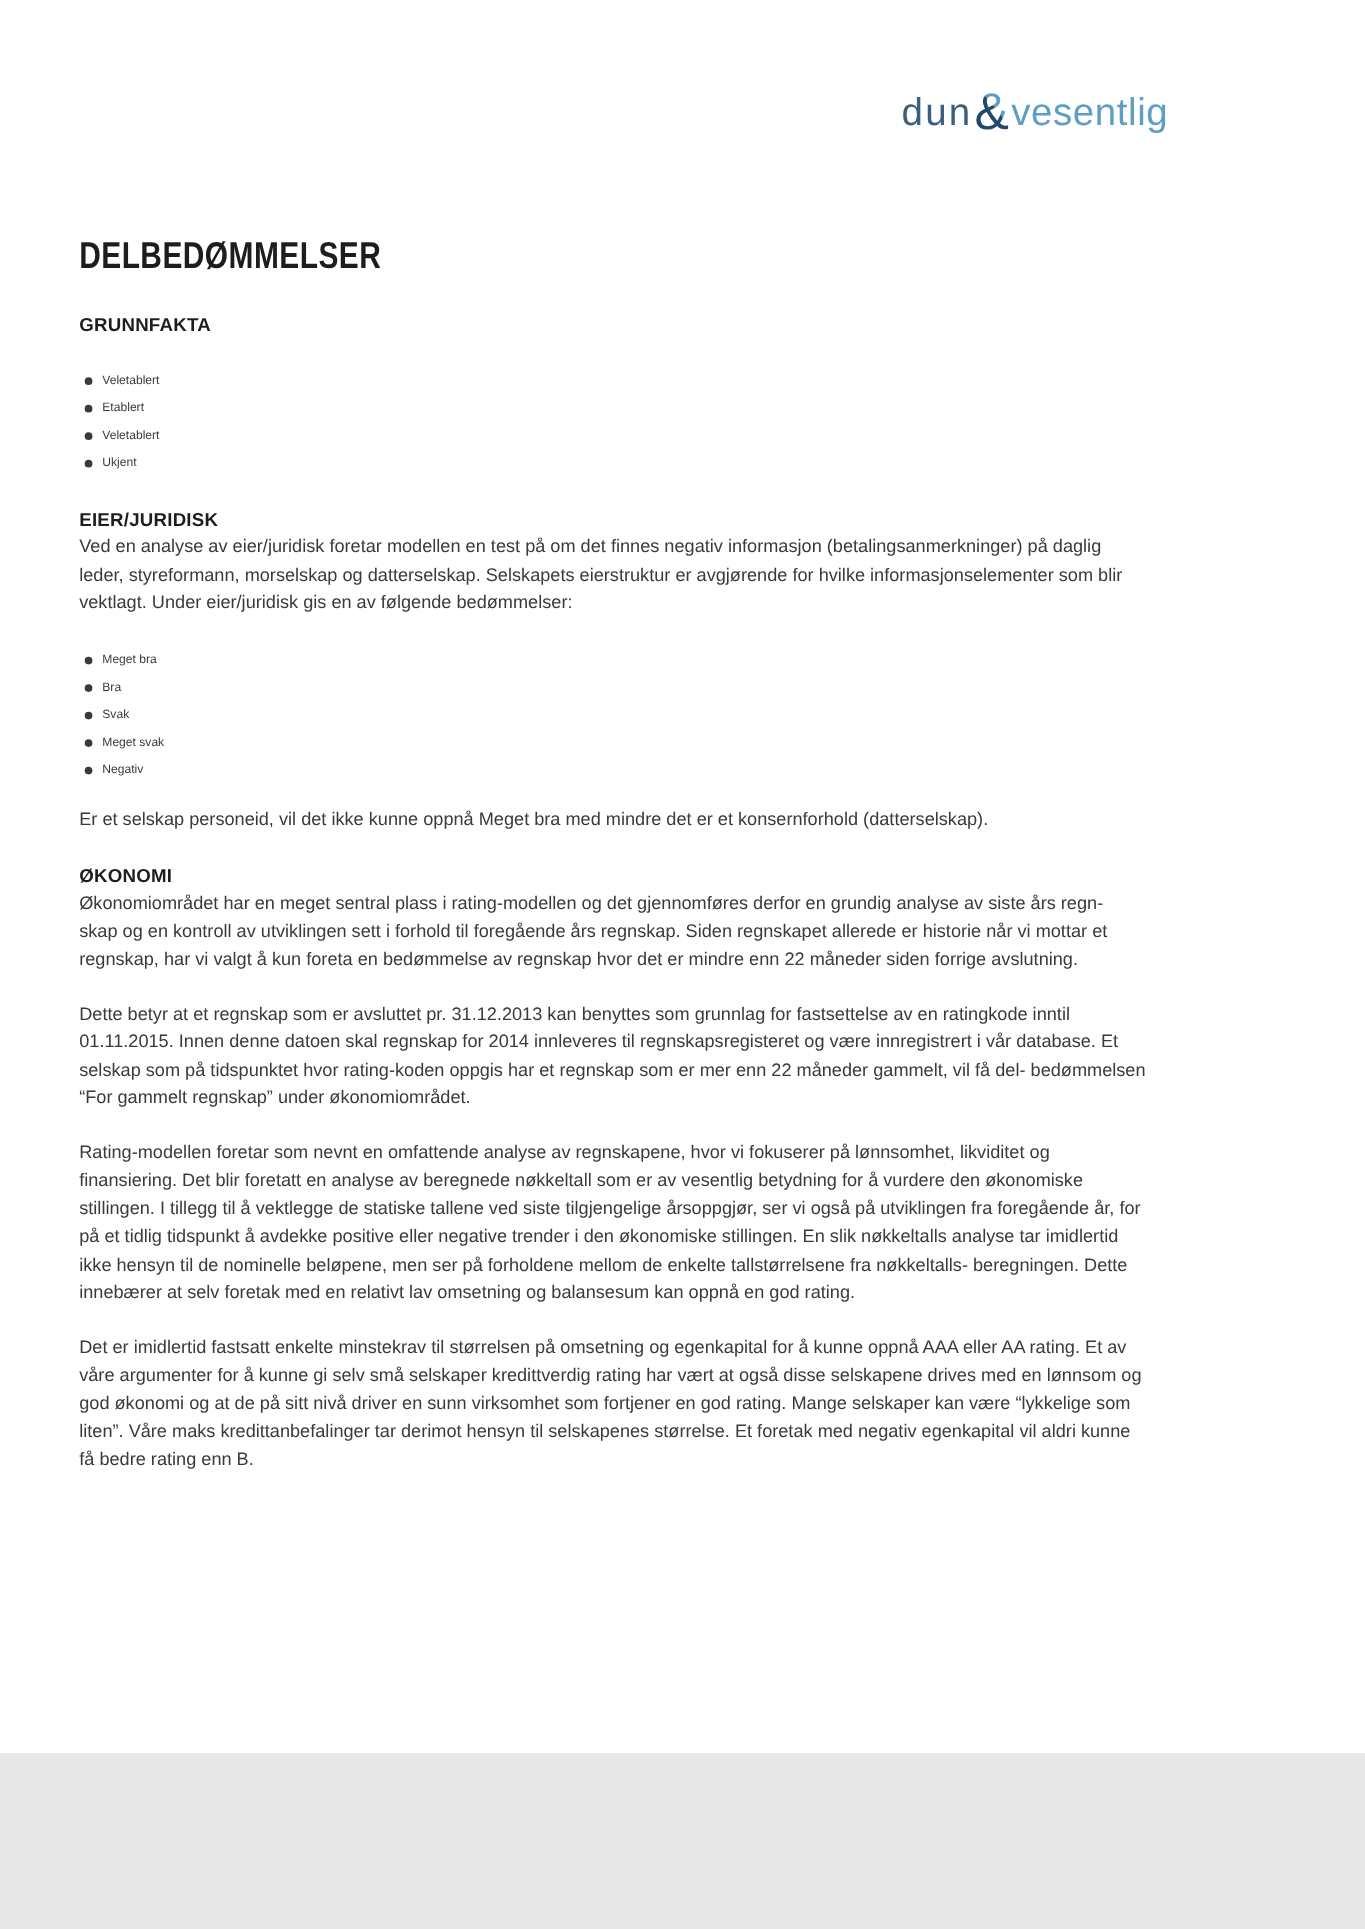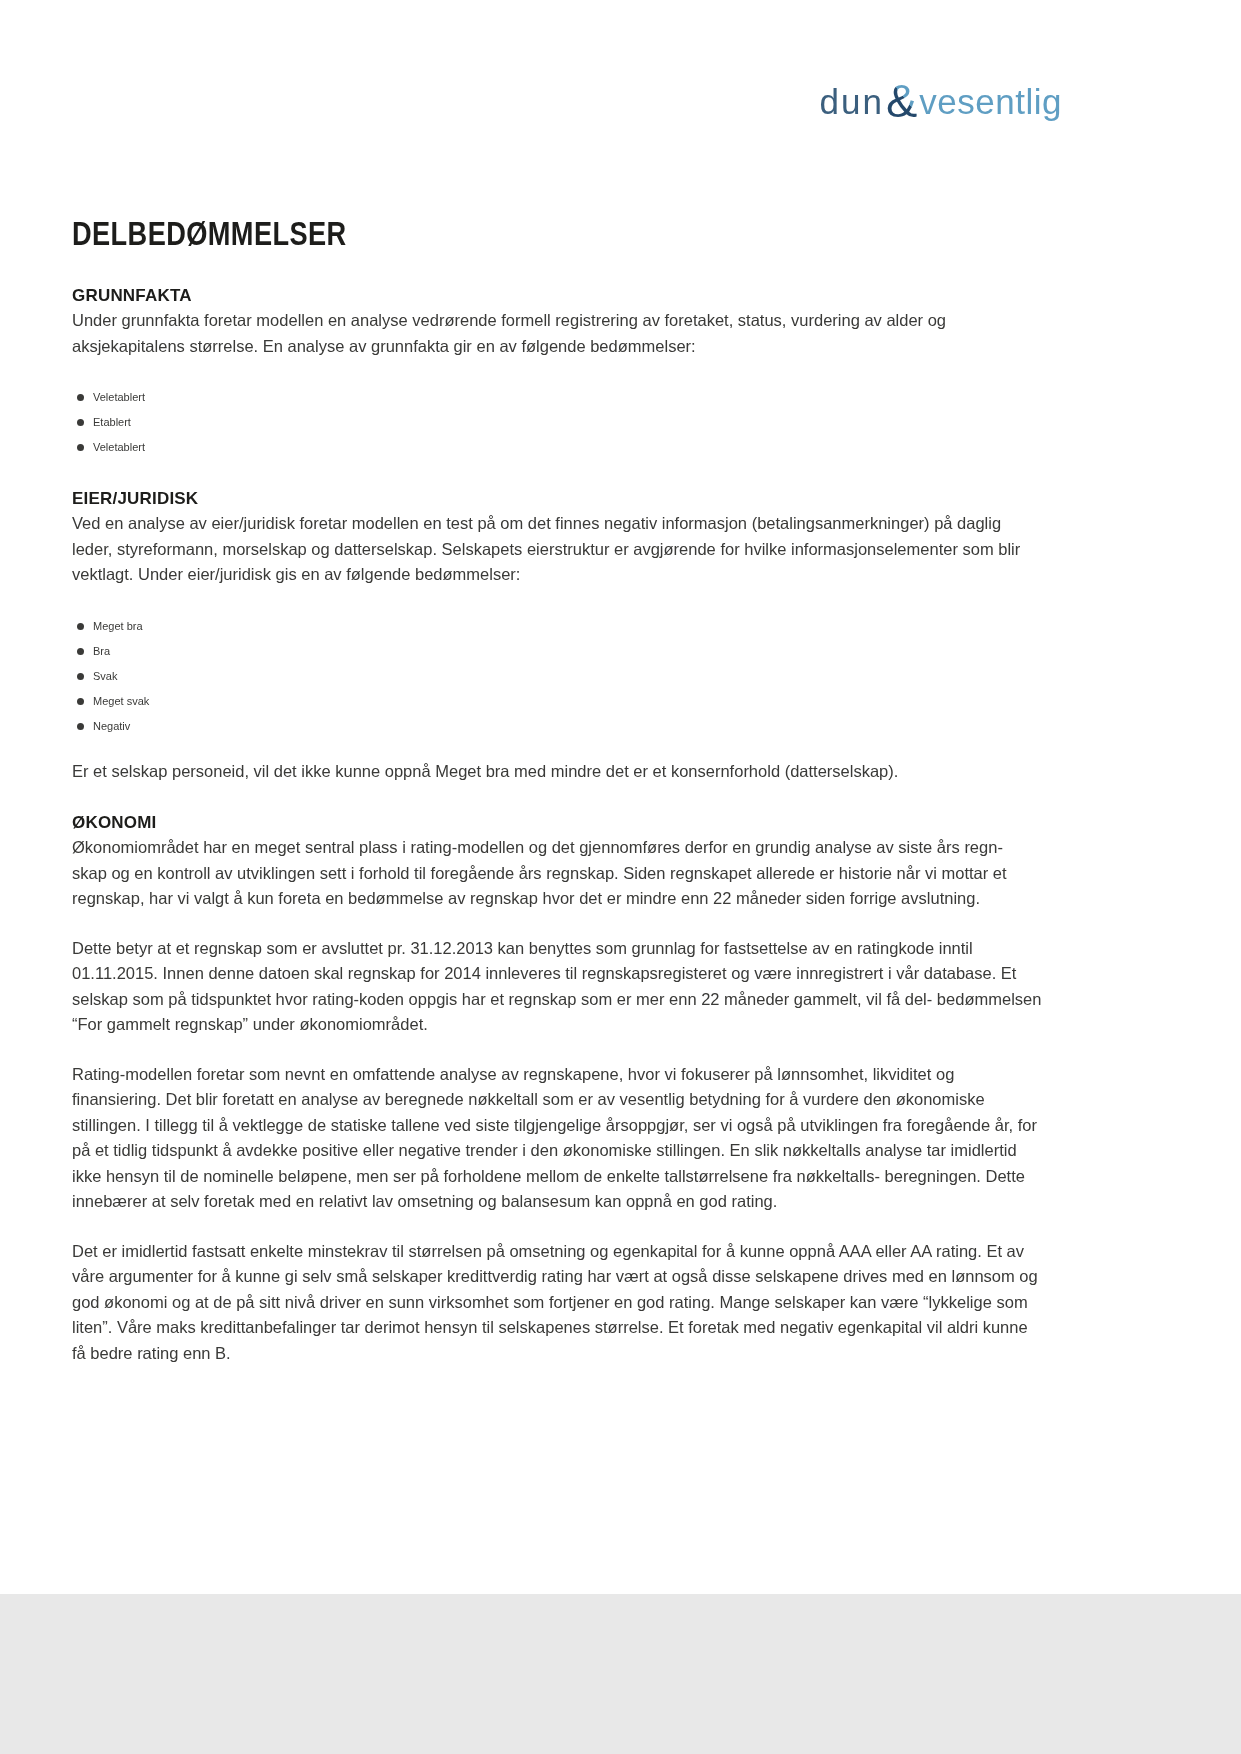--- a/index.html
+++ b/index.html
@@ -137,25 +137,25 @@
     <span class="logo-amp">&amp;</span>
     <span class="logo-bradstreet">vesentlig</span>
   </div>
 
   <main class="content">
 
     <h1 class="doc-title">DELBEDØMMELSER</h1>
 
     <section>
       <h2 class="section-heading first">GRUNNFAKTA</h2>
-      <p class="para">Under grunnfakta foretar modellen en analyse vedrørende formell registrering av foretaket, status, vurdering av alder og aksjekapitalens størrelse. En analyse av grunnfakta gir en av følgende bedømmelser:</p>
       <ul class="bullets">
         <li><span class="dot"></span><span>Veletablert</span></li>
         <li><span class="dot"></span><span>Etablert</span></li>
         <li><span class="dot"></span><span>Veletablert</span></li>
+        <li><span class="dot"></span><span>Ukjent</span></li>
       </ul>
     </section>
 
     <section>
       <h2 class="section-heading">EIER/JURIDISK</h2>
       <p class="para">Ved en analyse av eier/juridisk foretar modellen en test på om det finnes negativ informasjon (betalingsanmerkninger) på daglig leder, styreformann, morselskap og datterselskap. Selskapets eierstruktur er avgjørende for hvilke informasjonselementer som blir vektlagt. Under eier/juridisk gis en av følgende bedømmelser:</p>
       <ul class="bullets">
         <li><span class="dot"></span><span>Meget bra</span></li>
         <li><span class="dot"></span><span>Bra</span></li>
         <li><span class="dot"></span><span>Svak</span></li>

